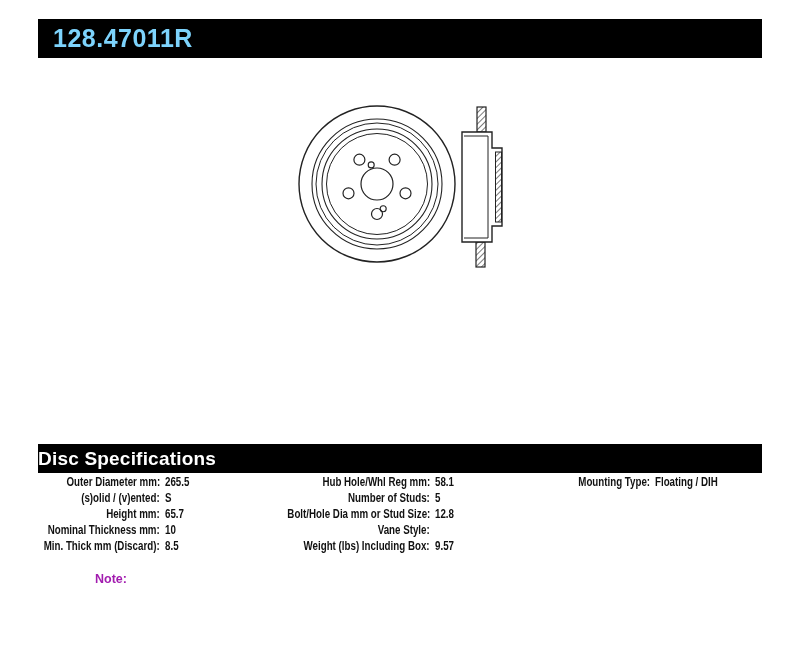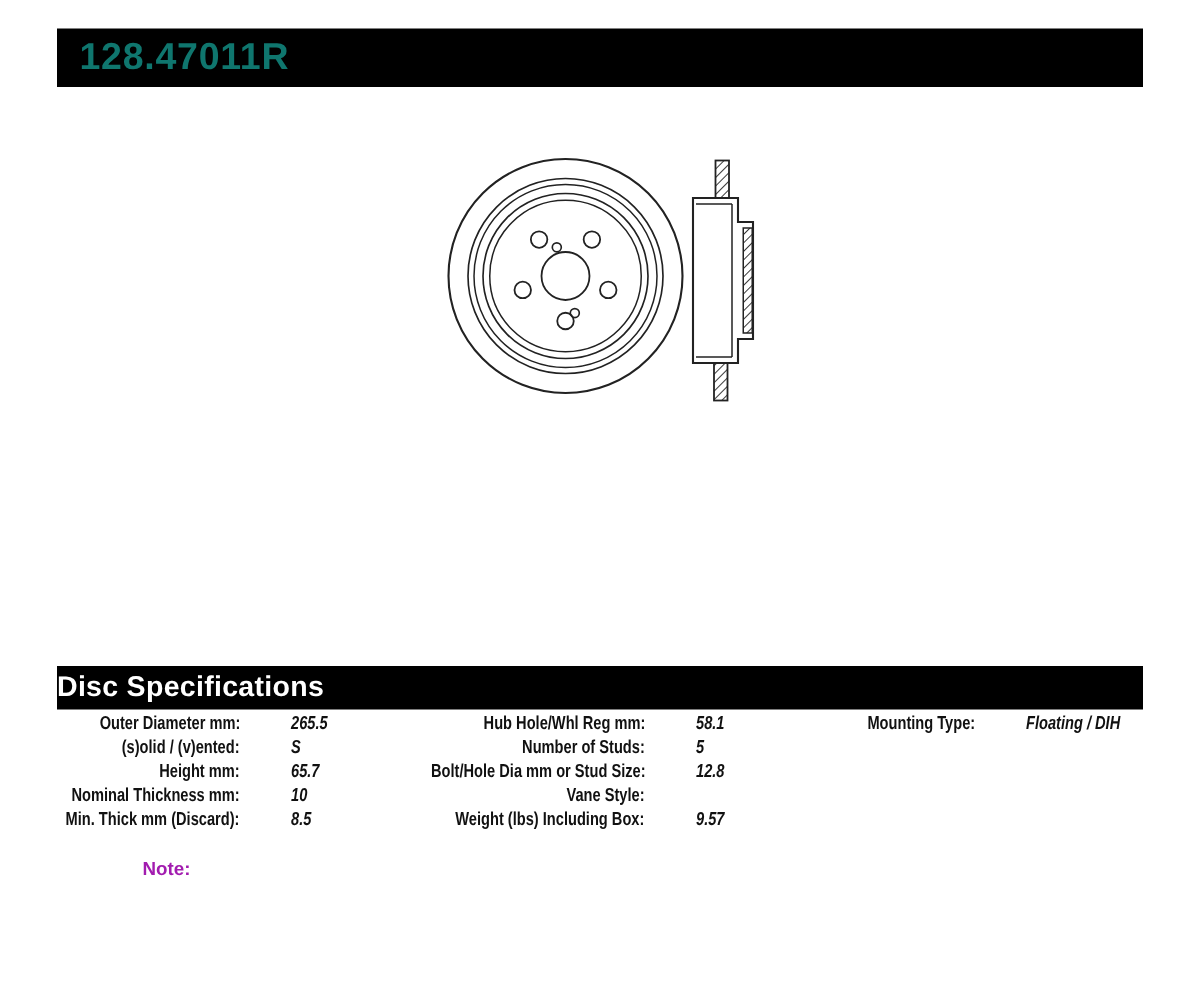--- a/index.html
+++ b/index.html
@@ -2,47 +2,47 @@
 <html><head>
 <meta charset="utf-8">
 <style>
   html,body { margin:0; padding:0; background:#fff; }
   .page {
     position:relative; width:800px; height:655px; background:#ffffff;
     font-family:"Liberation Sans", sans-serif; overflow:hidden;
   }
   .header-bar {
     position:absolute; left:38px; top:19px; width:724px; height:39px;
-    background:#000; color:#0f766e; display:flex; justify-content:space-between;
+    background:#000; color:#7dd3fc; display:flex; justify-content:space-between;
     align-items:center; padding:0 15px; box-sizing:border-box;
     font-weight:bold; font-size:25px; letter-spacing:0.5px; white-space:nowrap;
   }
   .spec-title-bar {
     position:absolute; left:38px; top:444px; width:724px; height:29px;
     background:#000; color:#fff; display:flex; align-items:center; 
     font-weight:bold; font-size:19px; letter-spacing:0.2px;
   }
   .spec-col {
     position:absolute; top:474px; font-size:12.5px; font-weight:bold; color:#111;
   }
   .col1 { left:38px; }
   .col2 { left:280px; }
   .col3 { left:540px; }
-  .spec-row { display:flex; height:16px; line-height:16px; white-space:nowrap;gap:16px; }
+  .spec-row { display:flex; height:16px; line-height:16px; white-space:nowrap; }
   .spec-label {
     display:block; direction:rtl; text-align:right; overflow:visible;
   }
   .col1 .spec-label { width:122px; }
   .col2 .spec-label { width:150px; }
   .col3 .spec-label { width:110px; }
   .spec-label > span {
     display:inline-block; direction:ltr;
     transform:scaleX(0.78); transform-origin:100% 50%;
   }
-  .spec-value { margin-left:18px;font-style:italic; }
+  .spec-value { margin-left:5px; }
   .spec-value > span {
     display:inline-block; transform:scaleX(0.78); transform-origin:0 50%;
   }
   .note {
     position:absolute; left:95px; top:571px; height:16px; line-height:16px;
     font-size:12.5px; font-weight:bold; color:#a21caf;
   }
   .drawing { position:absolute; left:285px; top:95px; }
 </style>
 </head>

